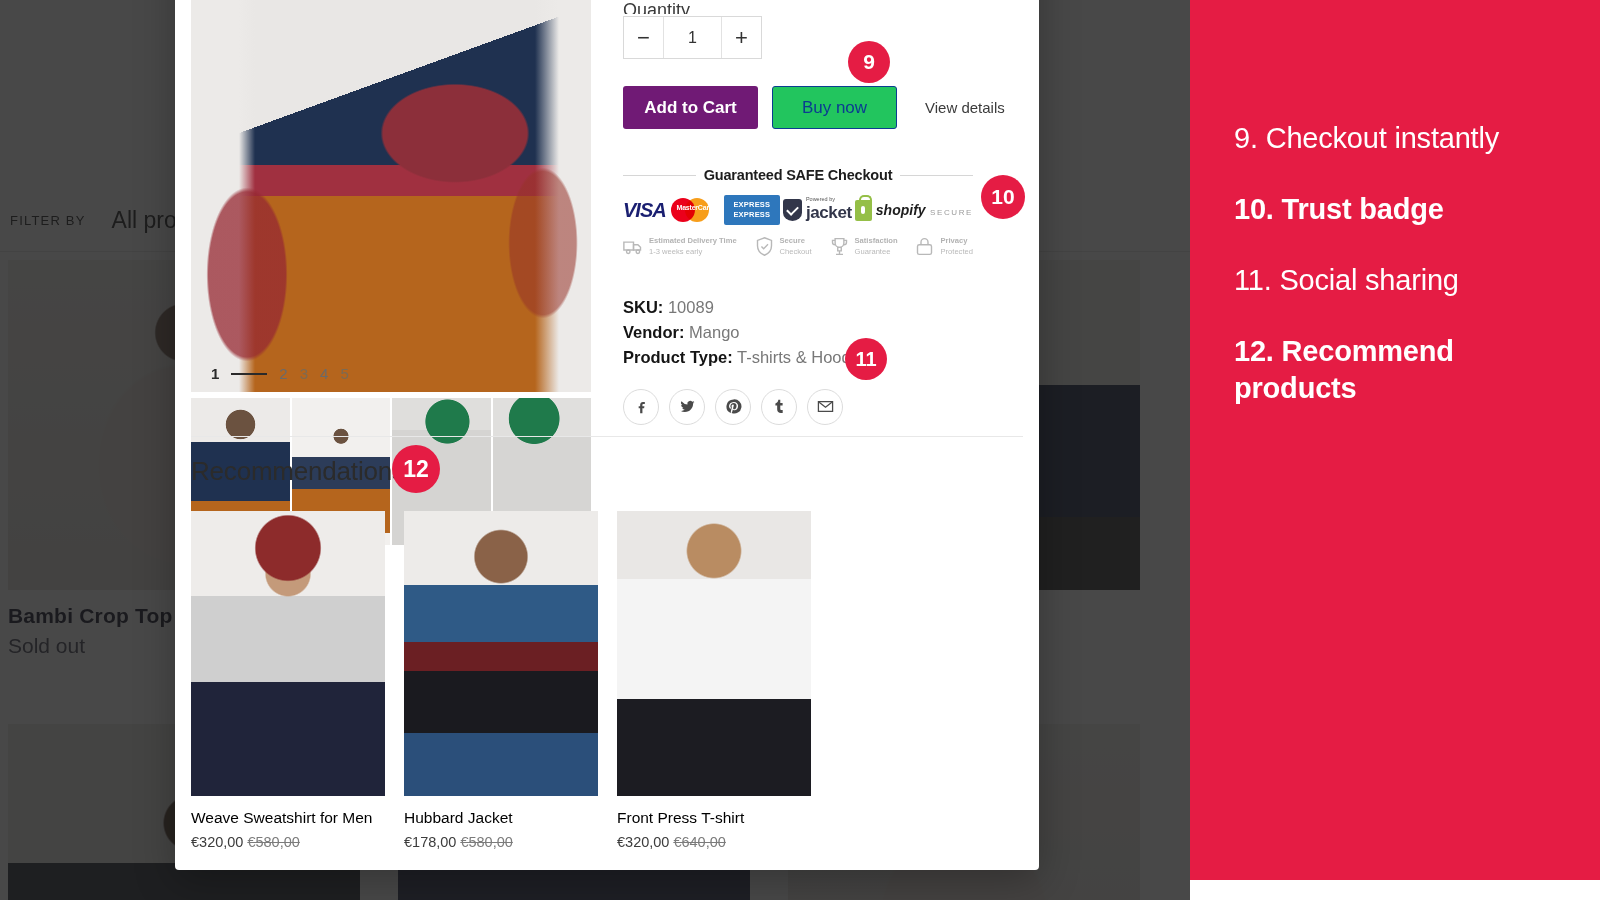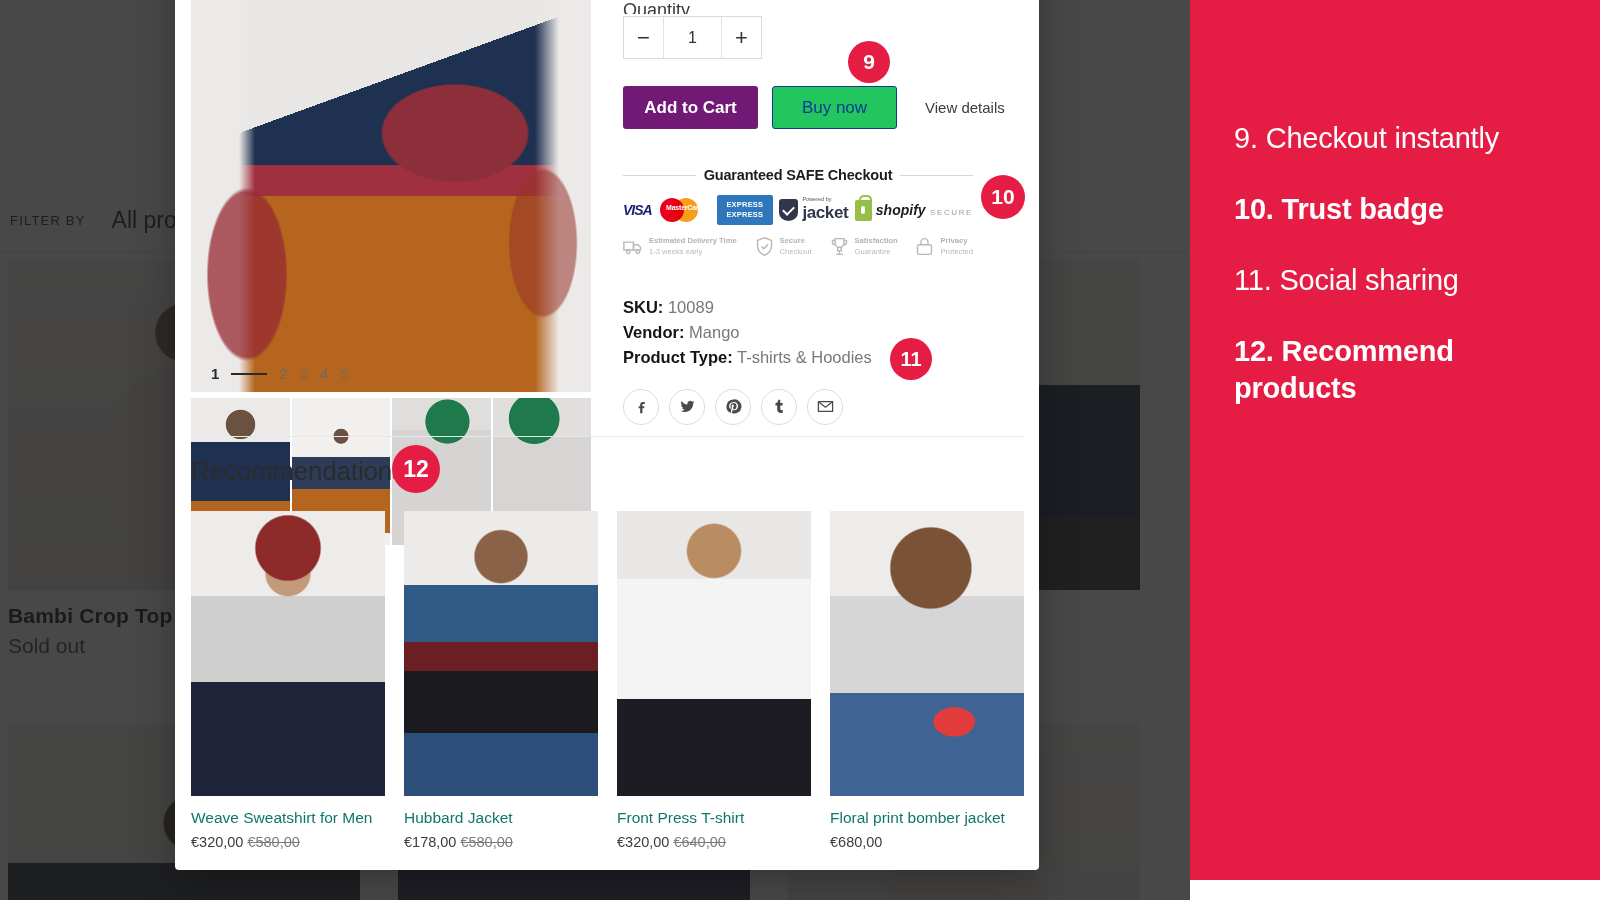--- a/index.html
+++ b/index.html
@@ -156,21 +156,21 @@
     font-family: "Liberation Sans", sans-serif;
   }
   .view-details { font-size: 15px; color: #3b3b3b; cursor: pointer; margin-left: 14px; }
 
   
   .trust { margin-top: 38px; width: 350px; }
   .trust-head { display: flex; align-items: center; gap: 8px; }
   .trust-head .ln { flex: 1; height: 1px; background: #d6d6d6; }
   .trust-head .tt { font-size: 14.5px; font-weight: 700; color: #1d1d1d; letter-spacing: -.2px; }
   .badges { display: flex; align-items: center; justify-content: space-between; margin-top: 12px; }
-  .bg-visa { font-size: 14px; font-weight: 700; font-style: italic; color: #1a1f71; letter-spacing: -1px; }
+  .bg-visa { font-size: 20px; font-weight: 700; font-style: italic; color: #1a1f71; letter-spacing: -1px; }
   .bg-mc { position: relative; width: 52px; height: 30px; }
   .bg-mc i { position: absolute; top: 3px; width: 24px; height: 24px; border-radius: 50%; }
   .bg-mc i:nth-child(1){ left: 2px; background:#eb001b; }
   .bg-mc i:nth-child(2){ left: 16px; background:#f79e1b; mix-blend-mode: multiply; }
   .bg-mc span { position:absolute; left:0; top:9px; width:52px; text-align:center;
                 font-size:7px; font-weight:700; color:#fff; letter-spacing:-.2px; }
   .bg-amex { width: 56px; height: 30px; background: #2e77bc; color:#fff; border-radius:2px;
              display:flex; flex-direction:column; align-items:center; justify-content:center;
              font-size:7.5px; font-weight:700; line-height:1.35; letter-spacing:.2px; }
   .bg-stripe { display:flex; align-items:center; gap:4px; }
@@ -210,21 +210,21 @@
   .soc svg { width: 17px; height: 17px; fill: #4a4a4a; }
 
   
   .rec-divider { position:absolute; left:16px; right:16px; top:556px; height:1px; background:#e8e8e8; }
   .recs { position:absolute; left:16px; top:576px; width: 832px; }
   .rec-head { display:flex; align-items:center; gap:14px; }
   .rec-title { font-size: 26px; color:#2b2b2b; font-weight:400; letter-spacing:-.2px; }
   .rec-grid { display:flex; gap:19px; margin-top:24px; }
   .rec-card { width: 194px; }
   .rec-img { width:194px; height:285px; overflow:hidden; position:relative; background:#eee; }
-  .rec-name { margin-top:13px; font-size:15.5px; color:#0f766e; line-height:1.22; }
+  .rec-name { margin-top:13px; font-size:15.5px; color:#000000; line-height:1.22; }
   .rec-price { margin-top:6px; font-size:14.5px; color:#3c3c3c; }
   .rec-price s { color:#7b7b7b; margin-left:4px; }
 
   .r1 { background:
       radial-gradient(circle at 50% 13%, #8d2b2b 0 12%, transparent 12.6%),
       radial-gradient(circle at 50% 22%, #c49a7a 0 9%, transparent 9.6%),
       linear-gradient(180deg,#eeecea 0 30%, #cfcfcf 30% 60%, #20243a 60% 100%),
       linear-gradient(90deg, #21355c 0 22%, transparent 22% 74%, #6e1f26 74% 100%); }
   .r2 { background:
       radial-gradient(circle at 50% 16%, #8a6248 0 10%, transparent 10.6%),
@@ -533,39 +533,30 @@
           <div class="rec-card">
             <div class="rec-img">
                 <div class="ph r3"></div>
               </div>
             <div class="rec-name">Front Press T-shirt</div>
             <div class="rec-price">
               <span>€320,00</span><s>€640,00</s>
             </div>
           </div>
 
-          <div class="rec-card">
-            <div class="rec-img">
-                <div class="ph r4"></div>
-              </div>
-            <div class="rec-name">Floral print bomber jacket</div>
-            <div class="rec-price">
-              <span>€680,00</span>
-            </div>
-          </div>
 
         </div>
       </div>
 
     </div>
   </div>
 
   <div class="nbadge" style="left:848px; top:41px; width:42px; height:42px; font-size:21px;">9</div>
   <div class="nbadge" style="left:981px; top:175px; width:44px; height:44px; font-size:21px;">10</div>
-  <div class="nbadge" style="left:890px; top:338px; width:42px; height:42px; font-size:20px;">11</div>
+  <div class="nbadge" style="left:845px; top:338px; width:42px; height:42px; font-size:20px;">11</div>
   <div class="nbadge" style="left:392px; top:445px; width:48px; height:48px; font-size:23px;">12</div>
 
   <div class="legend">
     <div class="li">
       <span>9.</span>
       <span class="body">Checkout instantly</span>
     </div>
     <div class="li bold">
       <span>10.</span>
       <span class="body">Trust badge</span>

